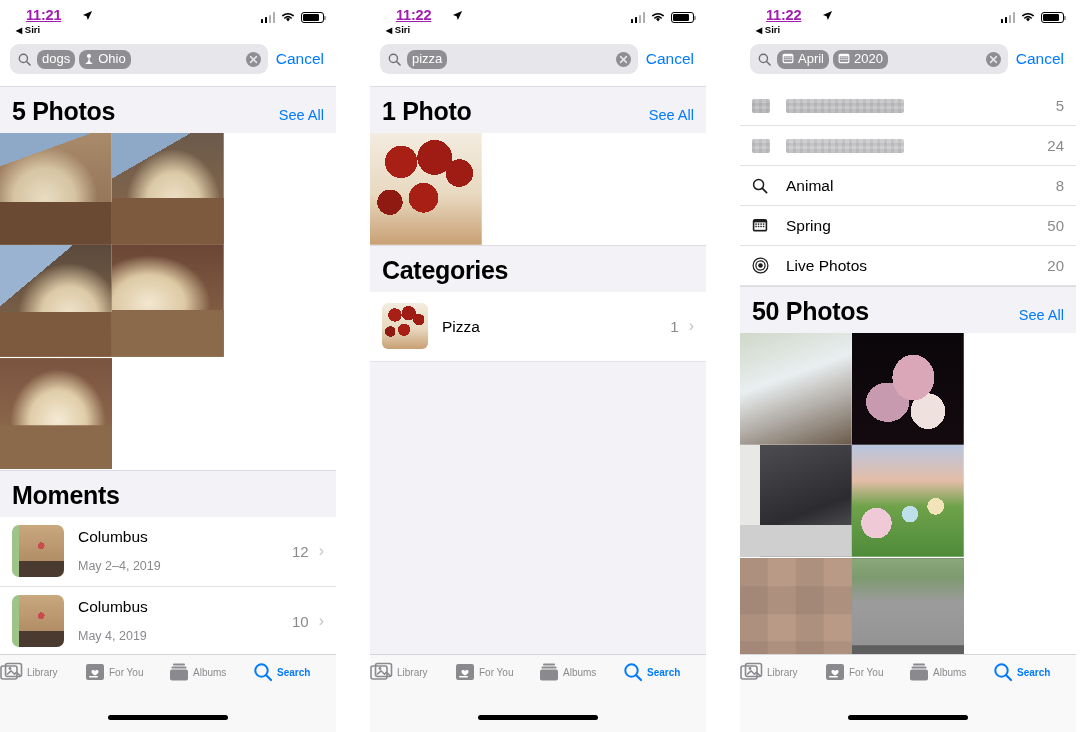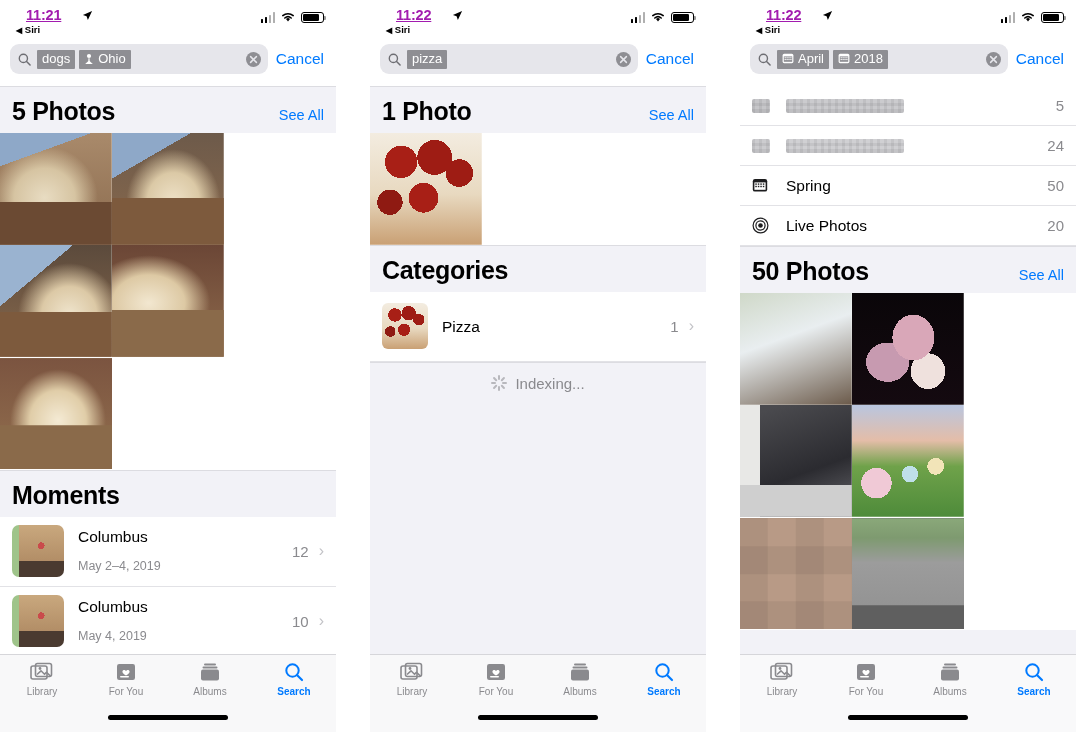--- a/index.html
+++ b/index.html
@@ -88,21 +88,21 @@
     padding: 0 7px 0 8px;
     gap: 6px;
     position: relative;
   }
   .mag {
     width: 13px; height: 13px; flex: 0 0 auto;
   }
   .tokens { display: flex; gap: 4px; align-items: center; flex: 1; min-width: 0; }
   .token {
     background: #8e8e93; color: #fff;
-    border-radius: 1px;
+    border-radius: 8px;
     font-size: 13px;
     padding: 1px 5px 2px 5px;
     display: flex; align-items: center; gap: 4px;
     white-space: nowrap;
     line-height: 16px;
   }
   .token svg { flex: 0 0 auto; }
   .clearbtn {
     width: 15px; height: 15px; border-radius: 50%;
     background: #8e8e93; color: #e6e6eb;
@@ -178,21 +178,21 @@
   .tabbar {
     flex: 0 0 auto;
     height: 78px;
     background: #f8f8f9;
     border-top: 0.5px solid #d6d6da;
     display: flex; align-items: flex-start;
     padding-top: 7px;
     position: relative;
   }
   .tabbar.translucent { background: rgba(249,249,250,0.94); }
-  .tab { flex: 1; display: flex; flex-direction: column; align-items: center; gap: 3px; }
+  .tab { flex: 1; display: flex; flex-direction: row; align-items: center; gap: 3px; }
   .tab .tlabel { font-size: 10px; color: #8a8a8e; }
   .tab.active .tlabel { color: #007aff; font-weight: bold; }
   .homeind {
     position: absolute; left: 50%; transform: translateX(-50%);
     bottom: 12px; width: 120px; height: 5px; border-radius: 3px; background: #000;
   }
 
   
   .ph-dog1 { background:
       linear-gradient(160deg, #8ea8c8 0%, #8ea8c8 22%, transparent 22%),
@@ -474,33 +474,20 @@
         <div class="row tall">
           <div class="thumb sm ph-pizza"></div>
           <div class="maintext">
             <div class="t1">Pizza</div>
           </div>
           <div class="count">1</div>
           <div class="chev">›</div>
         </div>
       </div>
 
-      <div class="indexrow">
-        <div class="spinner">
-          <i style="transform:rotate(0deg)"></i>
-            <i style="transform:rotate(45deg)"></i>
-          <i style="transform:rotate(90deg)"></i>
-            <i style="transform:rotate(135deg)"></i>
-          <i style="transform:rotate(180deg)"></i>
-            <i style="transform:rotate(225deg)"></i>
-          <i style="transform:rotate(270deg)"></i>
-            <i style="transform:rotate(315deg)"></i>
-        </div>
-        <div class="lbl">Indexing...</div>
-      </div>
     </div>
 
     <div class="tabbar">
       <div class="tab">
         <svg width="24" height="21" viewBox="0 0 24 21">
           <rect x="1" y="4" width="16" height="13" rx="2" fill="none" stroke="#8a8a8e" stroke-width="1.6"></rect>
           <rect x="5.5" y="1.5" width="16" height="13" rx="2" fill="none" stroke="#8a8a8e" stroke-width="1.6"></rect>
           <circle cx="10" cy="6.5" r="1.4" fill="#8a8a8e"></circle>
           <path d="M7 12.5 L11 8.8 L14.5 12.2 L16.5 10.4 L20.5 14" stroke="#8a8a8e" stroke-width="1.6" fill="none"></path>
         </svg>
@@ -596,21 +583,21 @@
                 <rect x="2.6" y="4.2" width="1.2" height="1.1"></rect>
                   <rect x="4.5" y="4.2" width="1.2" height="1.1"></rect>
                 <rect x="6.4" y="4.2" width="1.2" height="1.1"></rect>
                   <rect x="8.3" y="4.2" width="1.2" height="1.1"></rect>
                 <rect x="2.6" y="6" width="1.2" height="1.1"></rect>
                   <rect x="4.5" y="6" width="1.2" height="1.1"></rect>
                 <rect x="6.4" y="6" width="1.2" height="1.1"></rect>
                   <rect x="8.3" y="6" width="1.2" height="1.1"></rect>
               </g>
             </svg>
-            <span>2018</span>
+            <span>2020</span>
           </div>
         </div>
         <div class="clearbtn">
           <svg width="9" height="9" viewBox="0 0 9 9">
             <line x1="1.6" y1="1.6" x2="7.4" y2="7.4" stroke="#e6e6eb" stroke-width="1.5" stroke-linecap="round"></line>
             <line x1="7.4" y1="1.6" x2="1.6" y2="7.4" stroke="#e6e6eb" stroke-width="1.5" stroke-linecap="round"></line>
           </svg>
         </div>
       </div>
       <div class="cancel">Cancel</div>
@@ -634,20 +621,32 @@
           <div class="rowicon">
             <div class="redactbar pix" style="width:18px;background-color:#cccccf"></div>
           </div>
           <div class="maintext">
             <div class="redactbar pix" style="width:118px;background-color:#d0d0d3"></div>
 
           </div>
           <div class="count">24</div>
         </div>
 
+        <div class="row">
+          <div class="rowicon">
+            <svg width="16" height="16" viewBox="0 0 16 16">
+              <circle cx="6.6" cy="6.6" r="5" stroke="#1c1c1e" stroke-width="1.5" fill="none"></circle>
+              <line x1="10.4" y1="10.4" x2="14.6" y2="14.6" stroke="#1c1c1e" stroke-width="1.7" stroke-linecap="round"></line>
+            </svg>
+          </div>
+          <div class="maintext">
+            <div class="t1">Animal</div>
+          </div>
+          <div class="count">8</div>
+        </div>
 
         <div class="row">
           <div class="rowicon">
             <svg width="16" height="15" viewBox="0 0 16 15">
               <rect x="0.8" y="1" width="14.4" height="12.6" rx="2.2" fill="#1c1c1e"></rect>
               <rect x="2.4" y="4.4" width="11.2" height="7.4" fill="#fff"></rect>
               <g fill="#1c1c1e">
                 <rect x="3.3" y="5.4" width="1.5" height="1.4"></rect>
                   <rect x="5.8" y="5.4" width="1.5" height="1.4"></rect>
                 <rect x="8.3" y="5.4" width="1.5" height="1.4"></rect>

